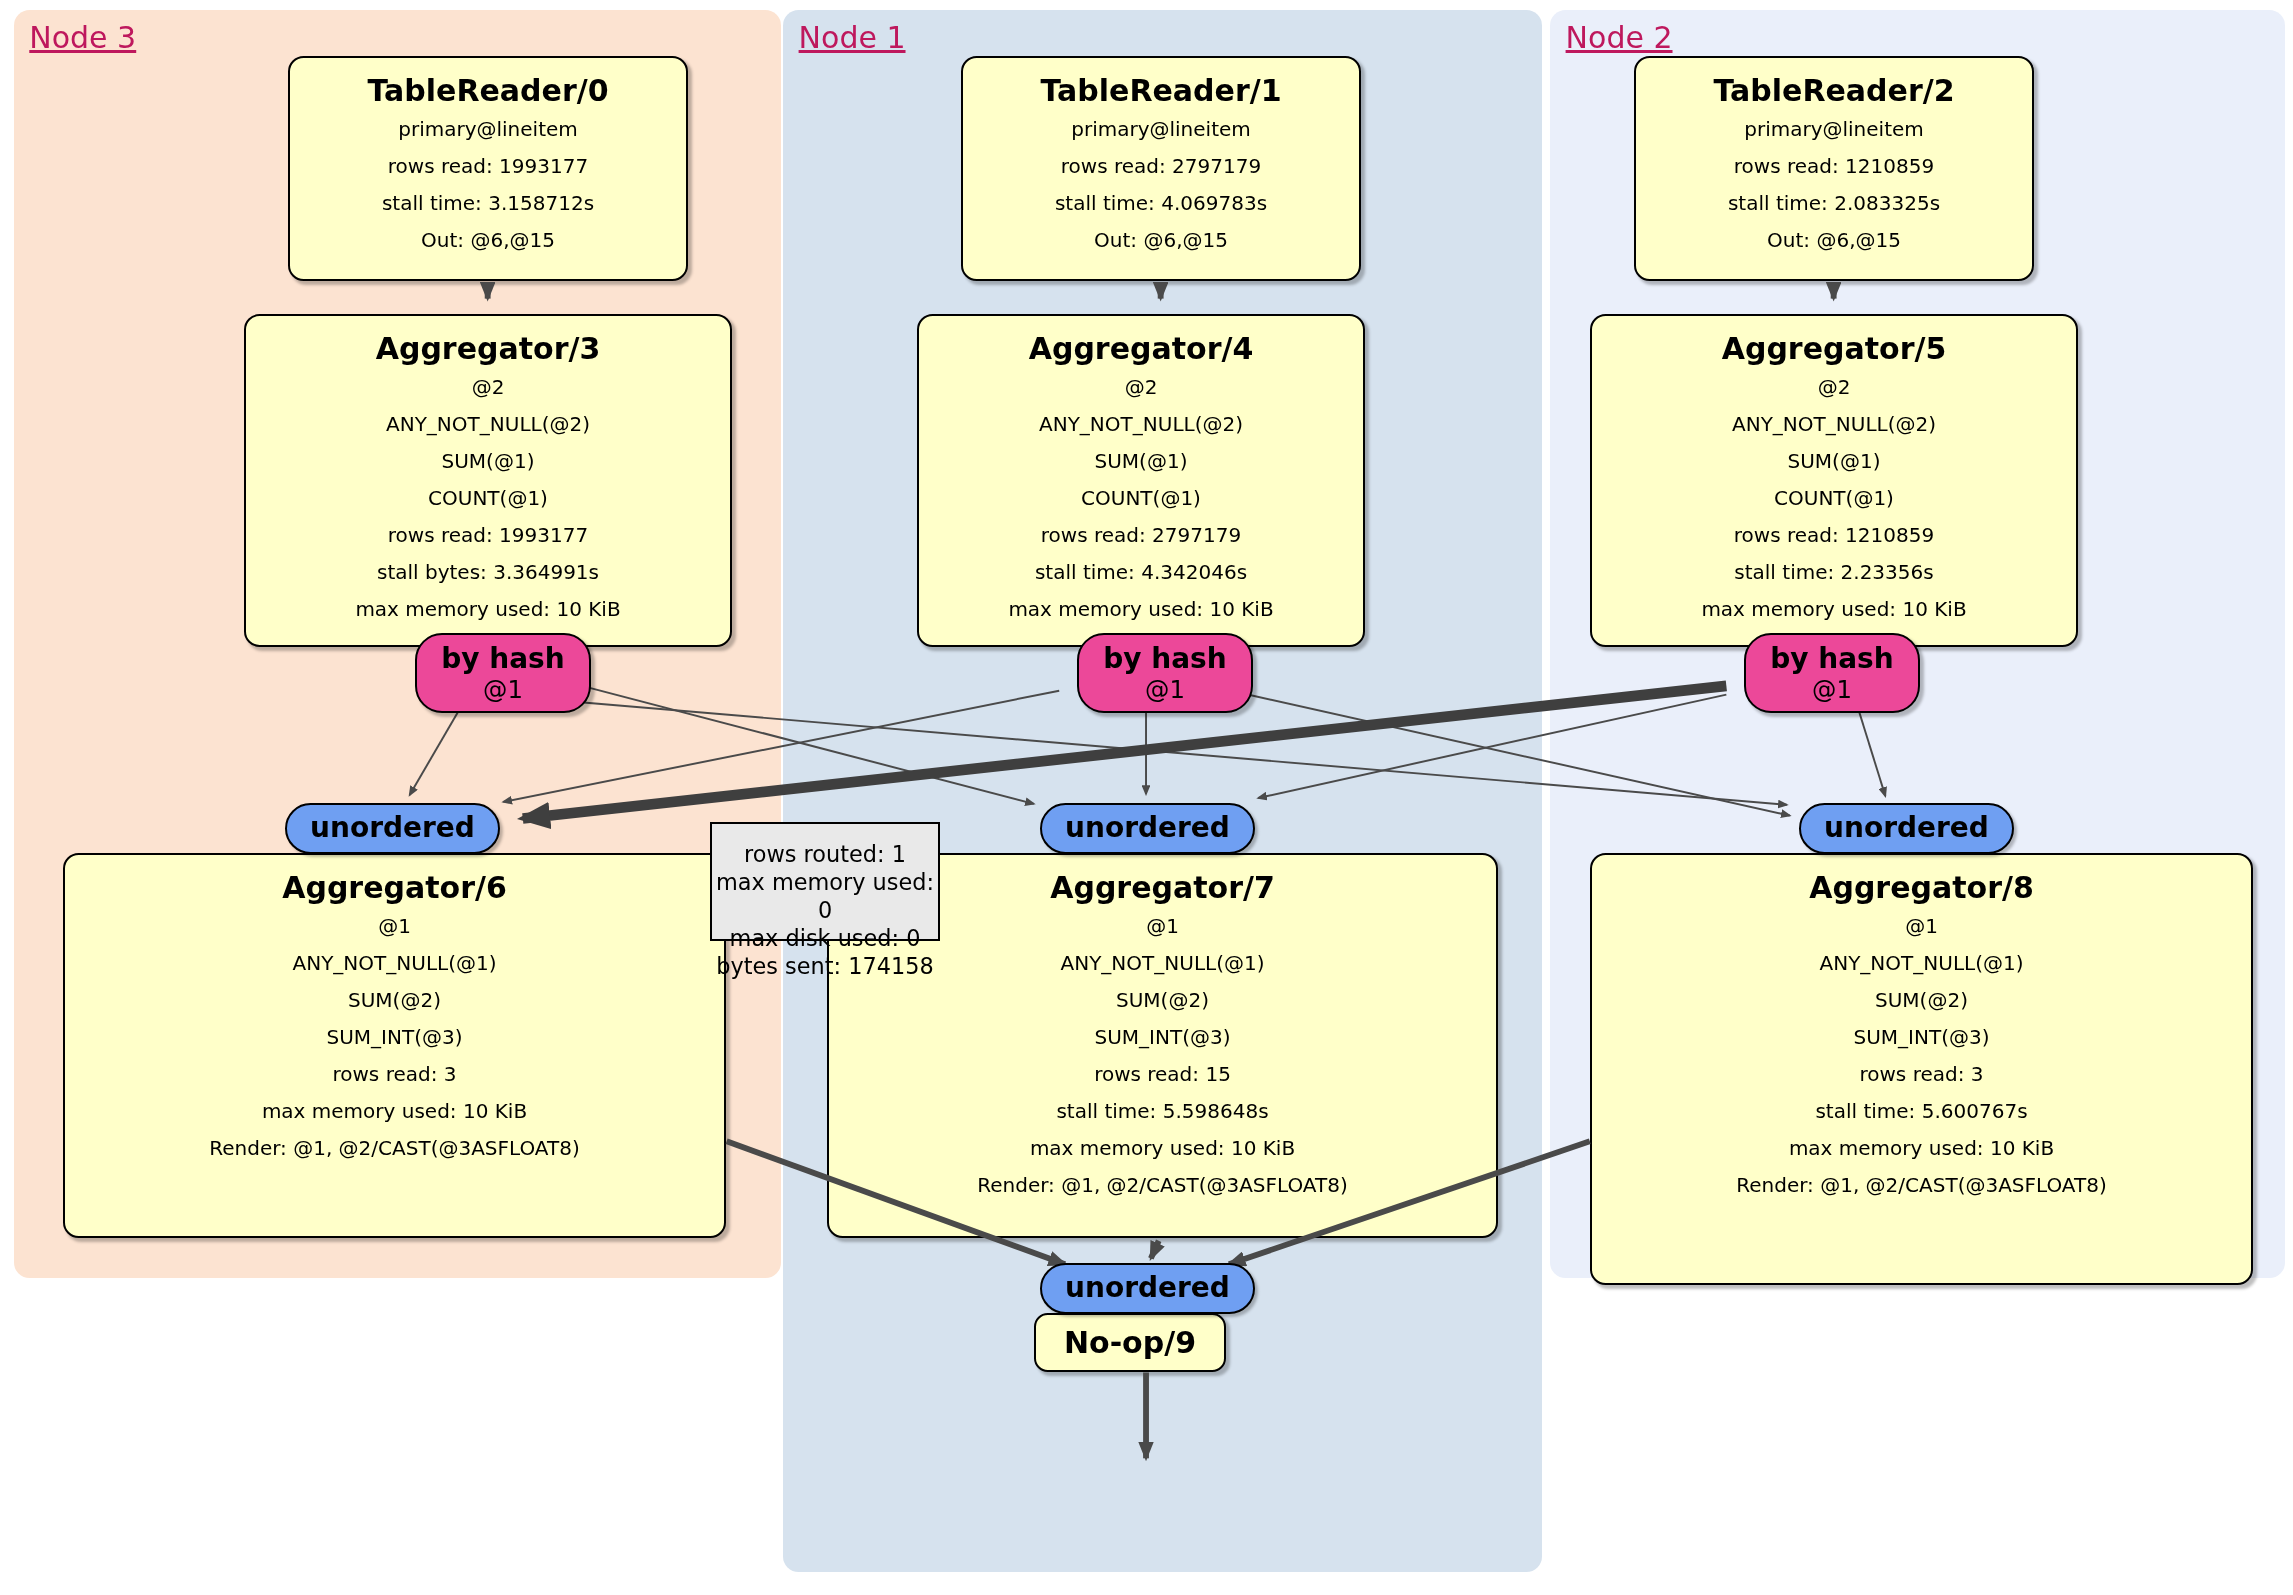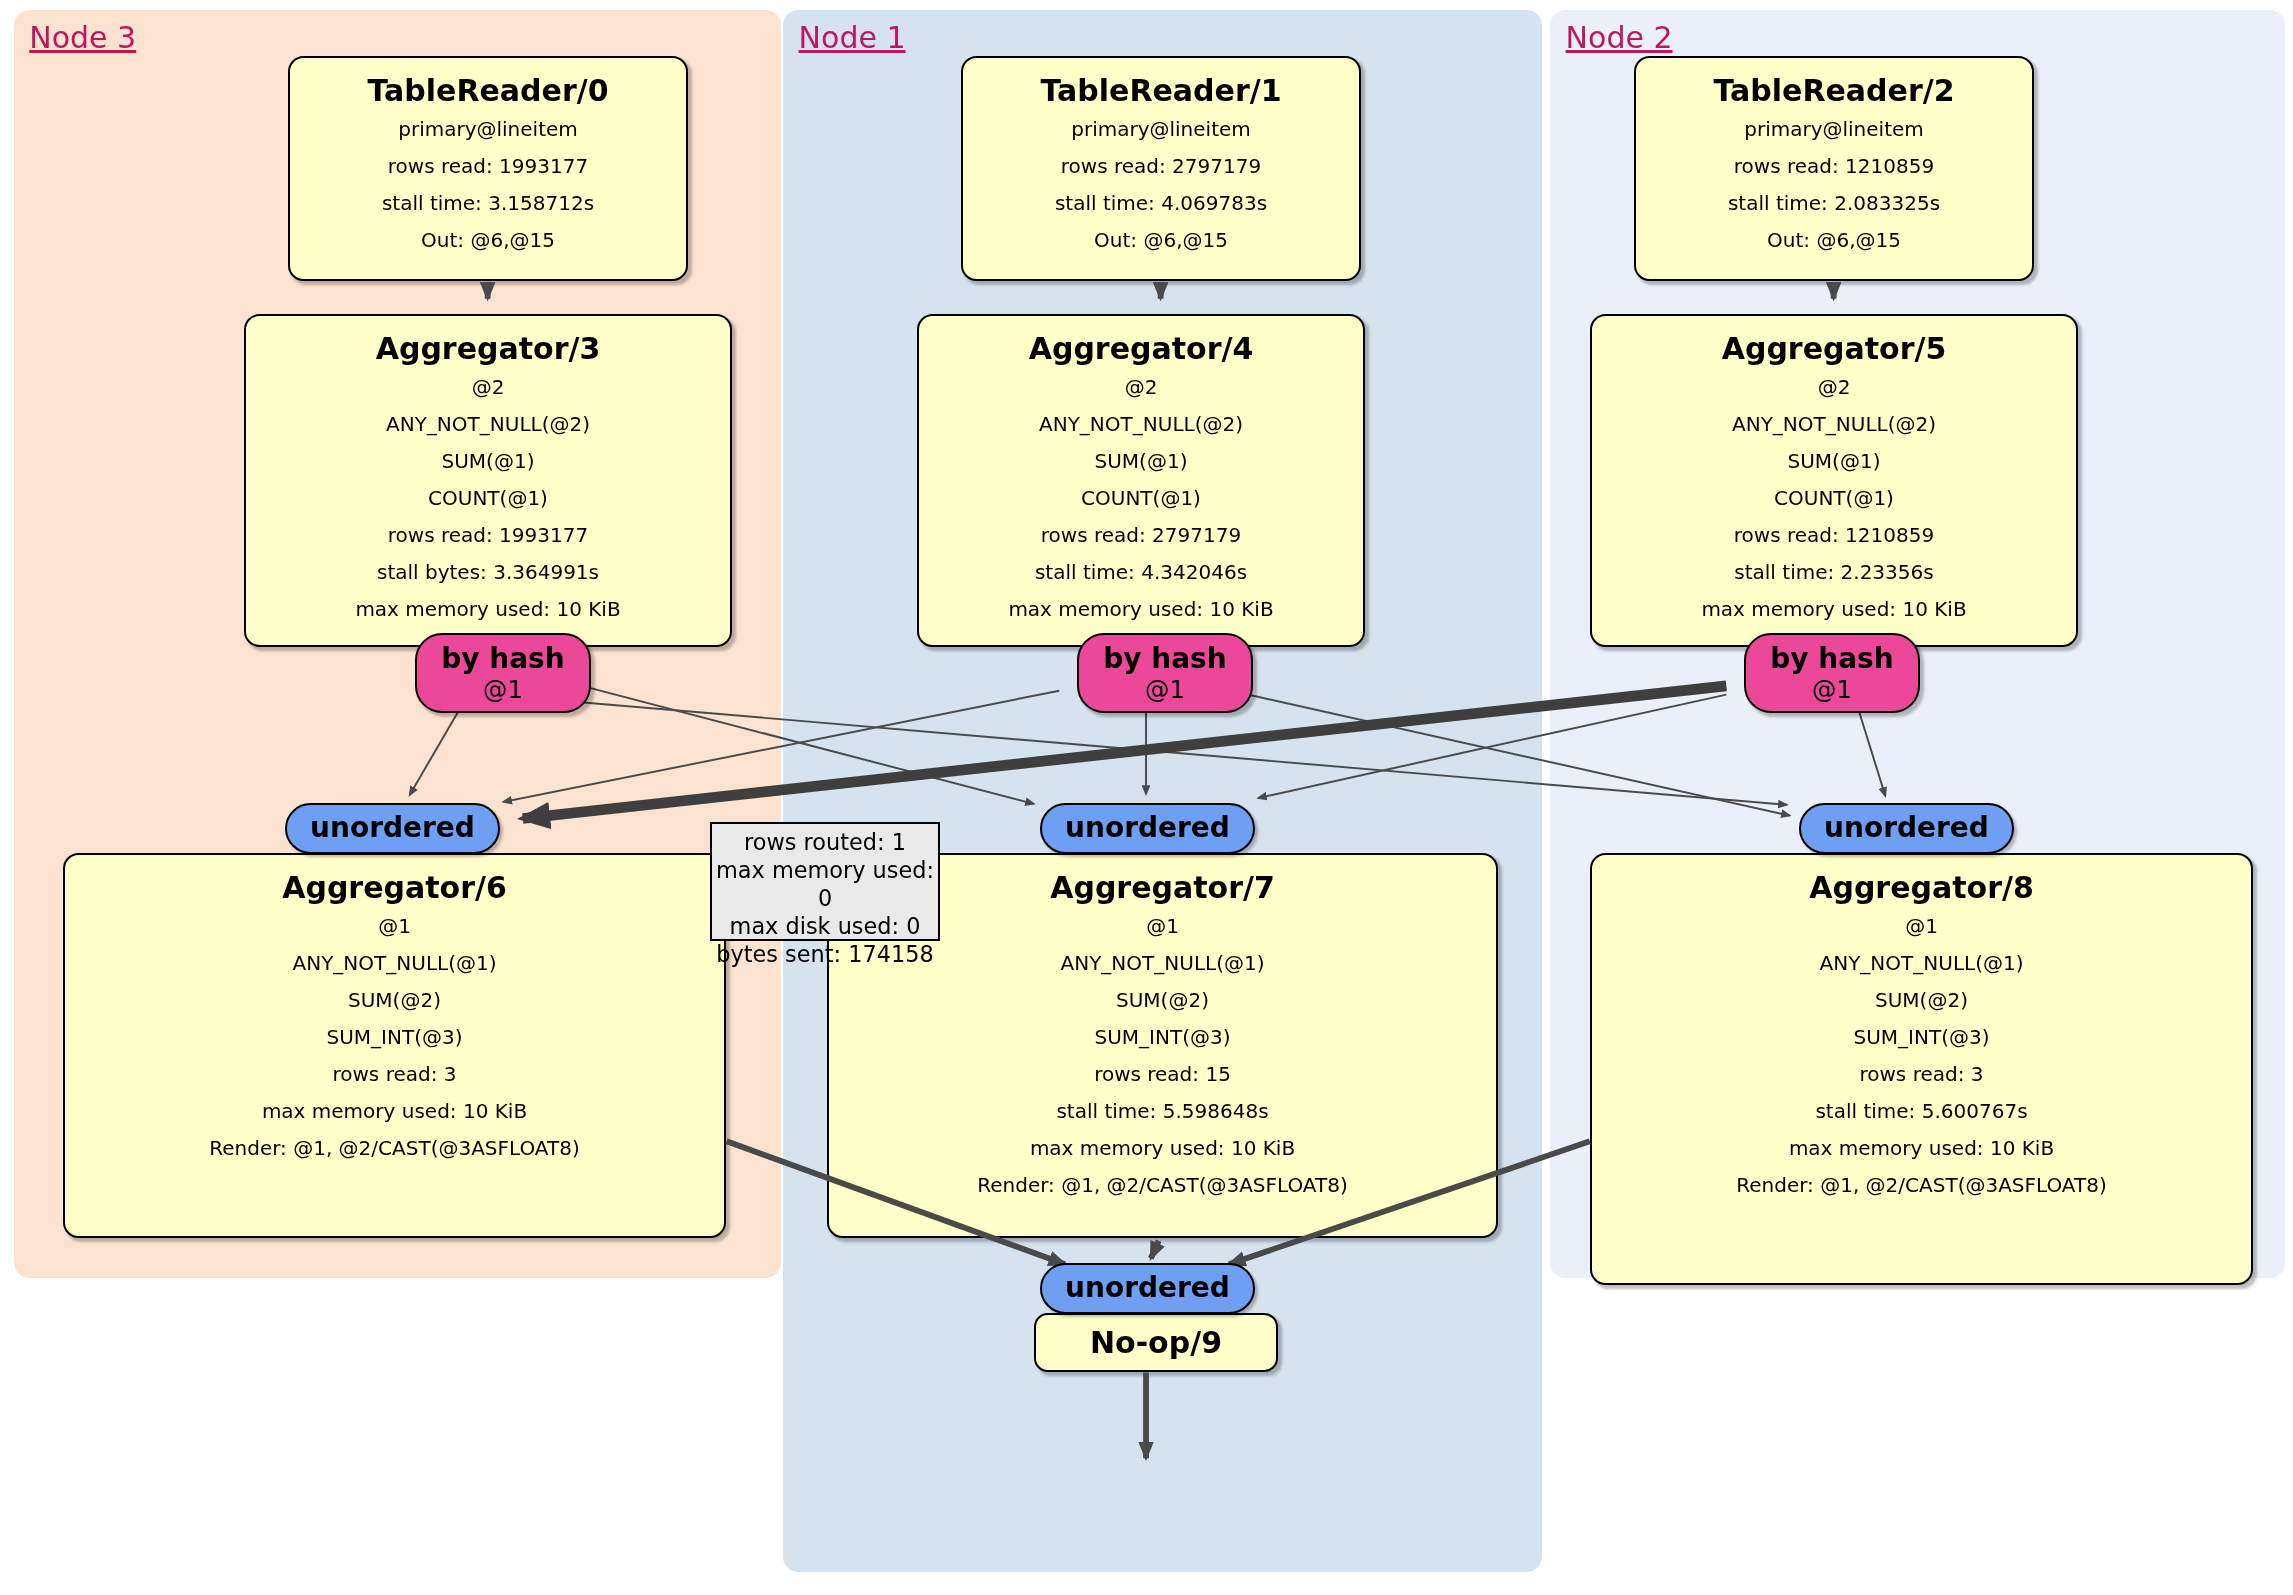--- a/index.html
+++ b/index.html
@@ -86,21 +86,21 @@
   .procbox{z-index:2;}
   .router,.stream{z-index:4;}
   .tooltip{
     position:absolute;
     z-index:5;
     background:#e9e9e9;
     border:2px solid #000;
     text-align:center;
     font-size:22.4px;
     line-height:28px;
-    padding-top:4px;
+    padding-top:16px;
     box-sizing:border-box;
   }
 </style>
 </head>
 <body>
 
 <div id="canvas">
 
   <div class="region" style="left:13.7px;top:9.8px;width:767px;height:1268px;background:#fce3d1;">
     <div class="region-label">Node 3</div>
@@ -251,21 +251,21 @@
   </div>
 
   <div class="tooltip" style="left:710px;top:822px;width:230px;height:119px;">
     <div>rows routed: 1</div>
     <div>max memory used: 0</div>
     <div>max disk used: 0</div>
     <div>bytes sent: 174158</div>
   </div>
 
   <div class="stream" style="left:1040px;top:1263px;width:215px;height:51px;line-height:46px;">unordered</div>
-  <div class="minibox" style="left:1034px;top:1313px;width:244px;height:59px;line-height:55px;z-index:2;">
+  <div class="minibox" style="left:1034px;top:1313px;width:192px;height:59px;line-height:55px;z-index:2;">
     <span>No-op/9</span>
   </div>
   <div class="minibox" style="left:1024px;top:1468px;width:244px;height:59px;line-height:56px;">
     <span>Response</span>
   </div>
 
 </div>
 
 
 </body></html>

